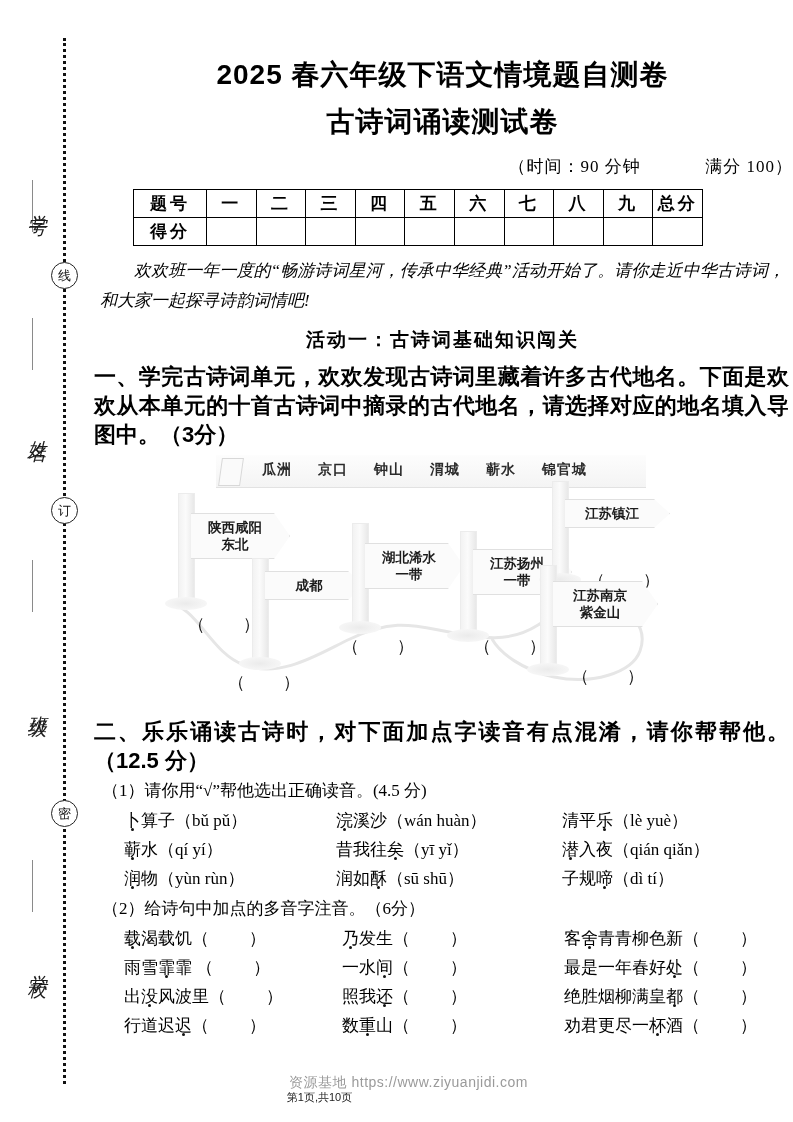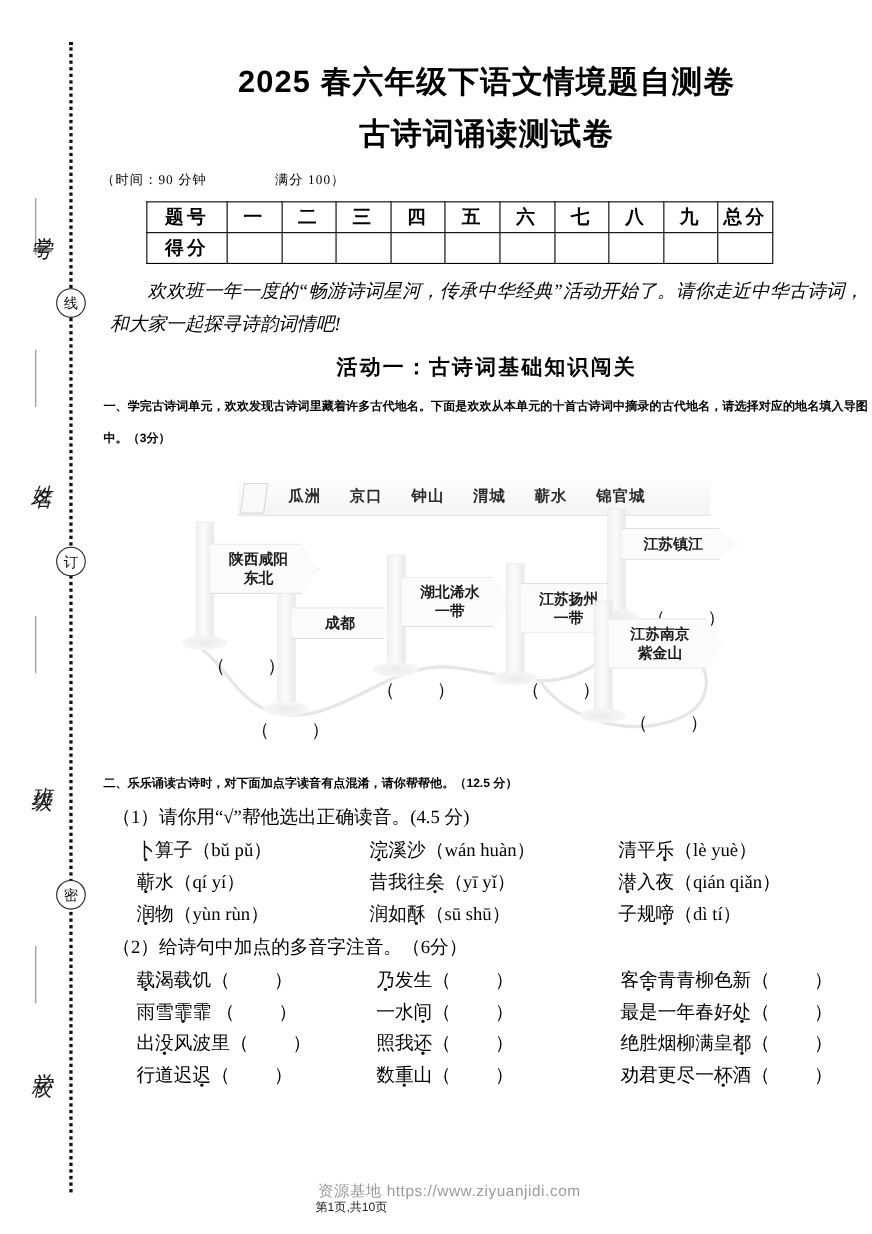--- a/index.html
+++ b/index.html
@@ -86,22 +86,22 @@
     font-size: 28px;
     margin-top: 56px;
     letter-spacing: 1px;
   }
   .title2 {
     font-size: 28px;
     margin-top: 9px;
     letter-spacing: 1px;
   }
   .subline {
-    text-align: left;
-    font-size: 12px;
+    text-align: right;
+    font-size: 17px;
     margin-top: 14px;
     letter-spacing: 1px;
     font-family: "Liberation Serif", "DejaVu Serif", serif;
   }
   .subline .gap { display: inline-block; width: 54px; }
 
   
   table.score {
     border-collapse: collapse;
     margin: 11px 0 0 41px;
@@ -135,38 +135,38 @@
     text-align: center;
     font-family: "Liberation Sans", "DejaVu Sans", sans-serif;
     font-weight: bold;
     font-size: 19px;
     letter-spacing: 2px;
     margin-top: 11px;
   }
   .qhead {
     font-family: "Liberation Sans", "DejaVu Sans", sans-serif;
     font-weight: bold;
-    font-size: 11px;
+    font-size: 22px;
     line-height: 29px;
     margin: 9px 4px 0 2px;
     text-align: justify;
   }
   .sub-q {
     font-family: "Liberation Serif", "DejaVu Serif", serif;
     font-size: 17px;
     line-height: 28px;
     margin: 2px 4px 0 10px;
   }
 
   
   #diagram {
     position: relative;
     width: 701px;
     height: 255px;
-    margin-top: 20px;
+    margin-top: 4px;
   }
   .banner {
     position: absolute;
     left: 124px; top: 2px;
     width: 430px; height: 32px;
     background: linear-gradient(180deg,#fdfdfd 0%, #f4f4f4 100%);
     border-bottom: 1px solid #e2e2e2;
   }
   .banner-inner {
     position: absolute;

